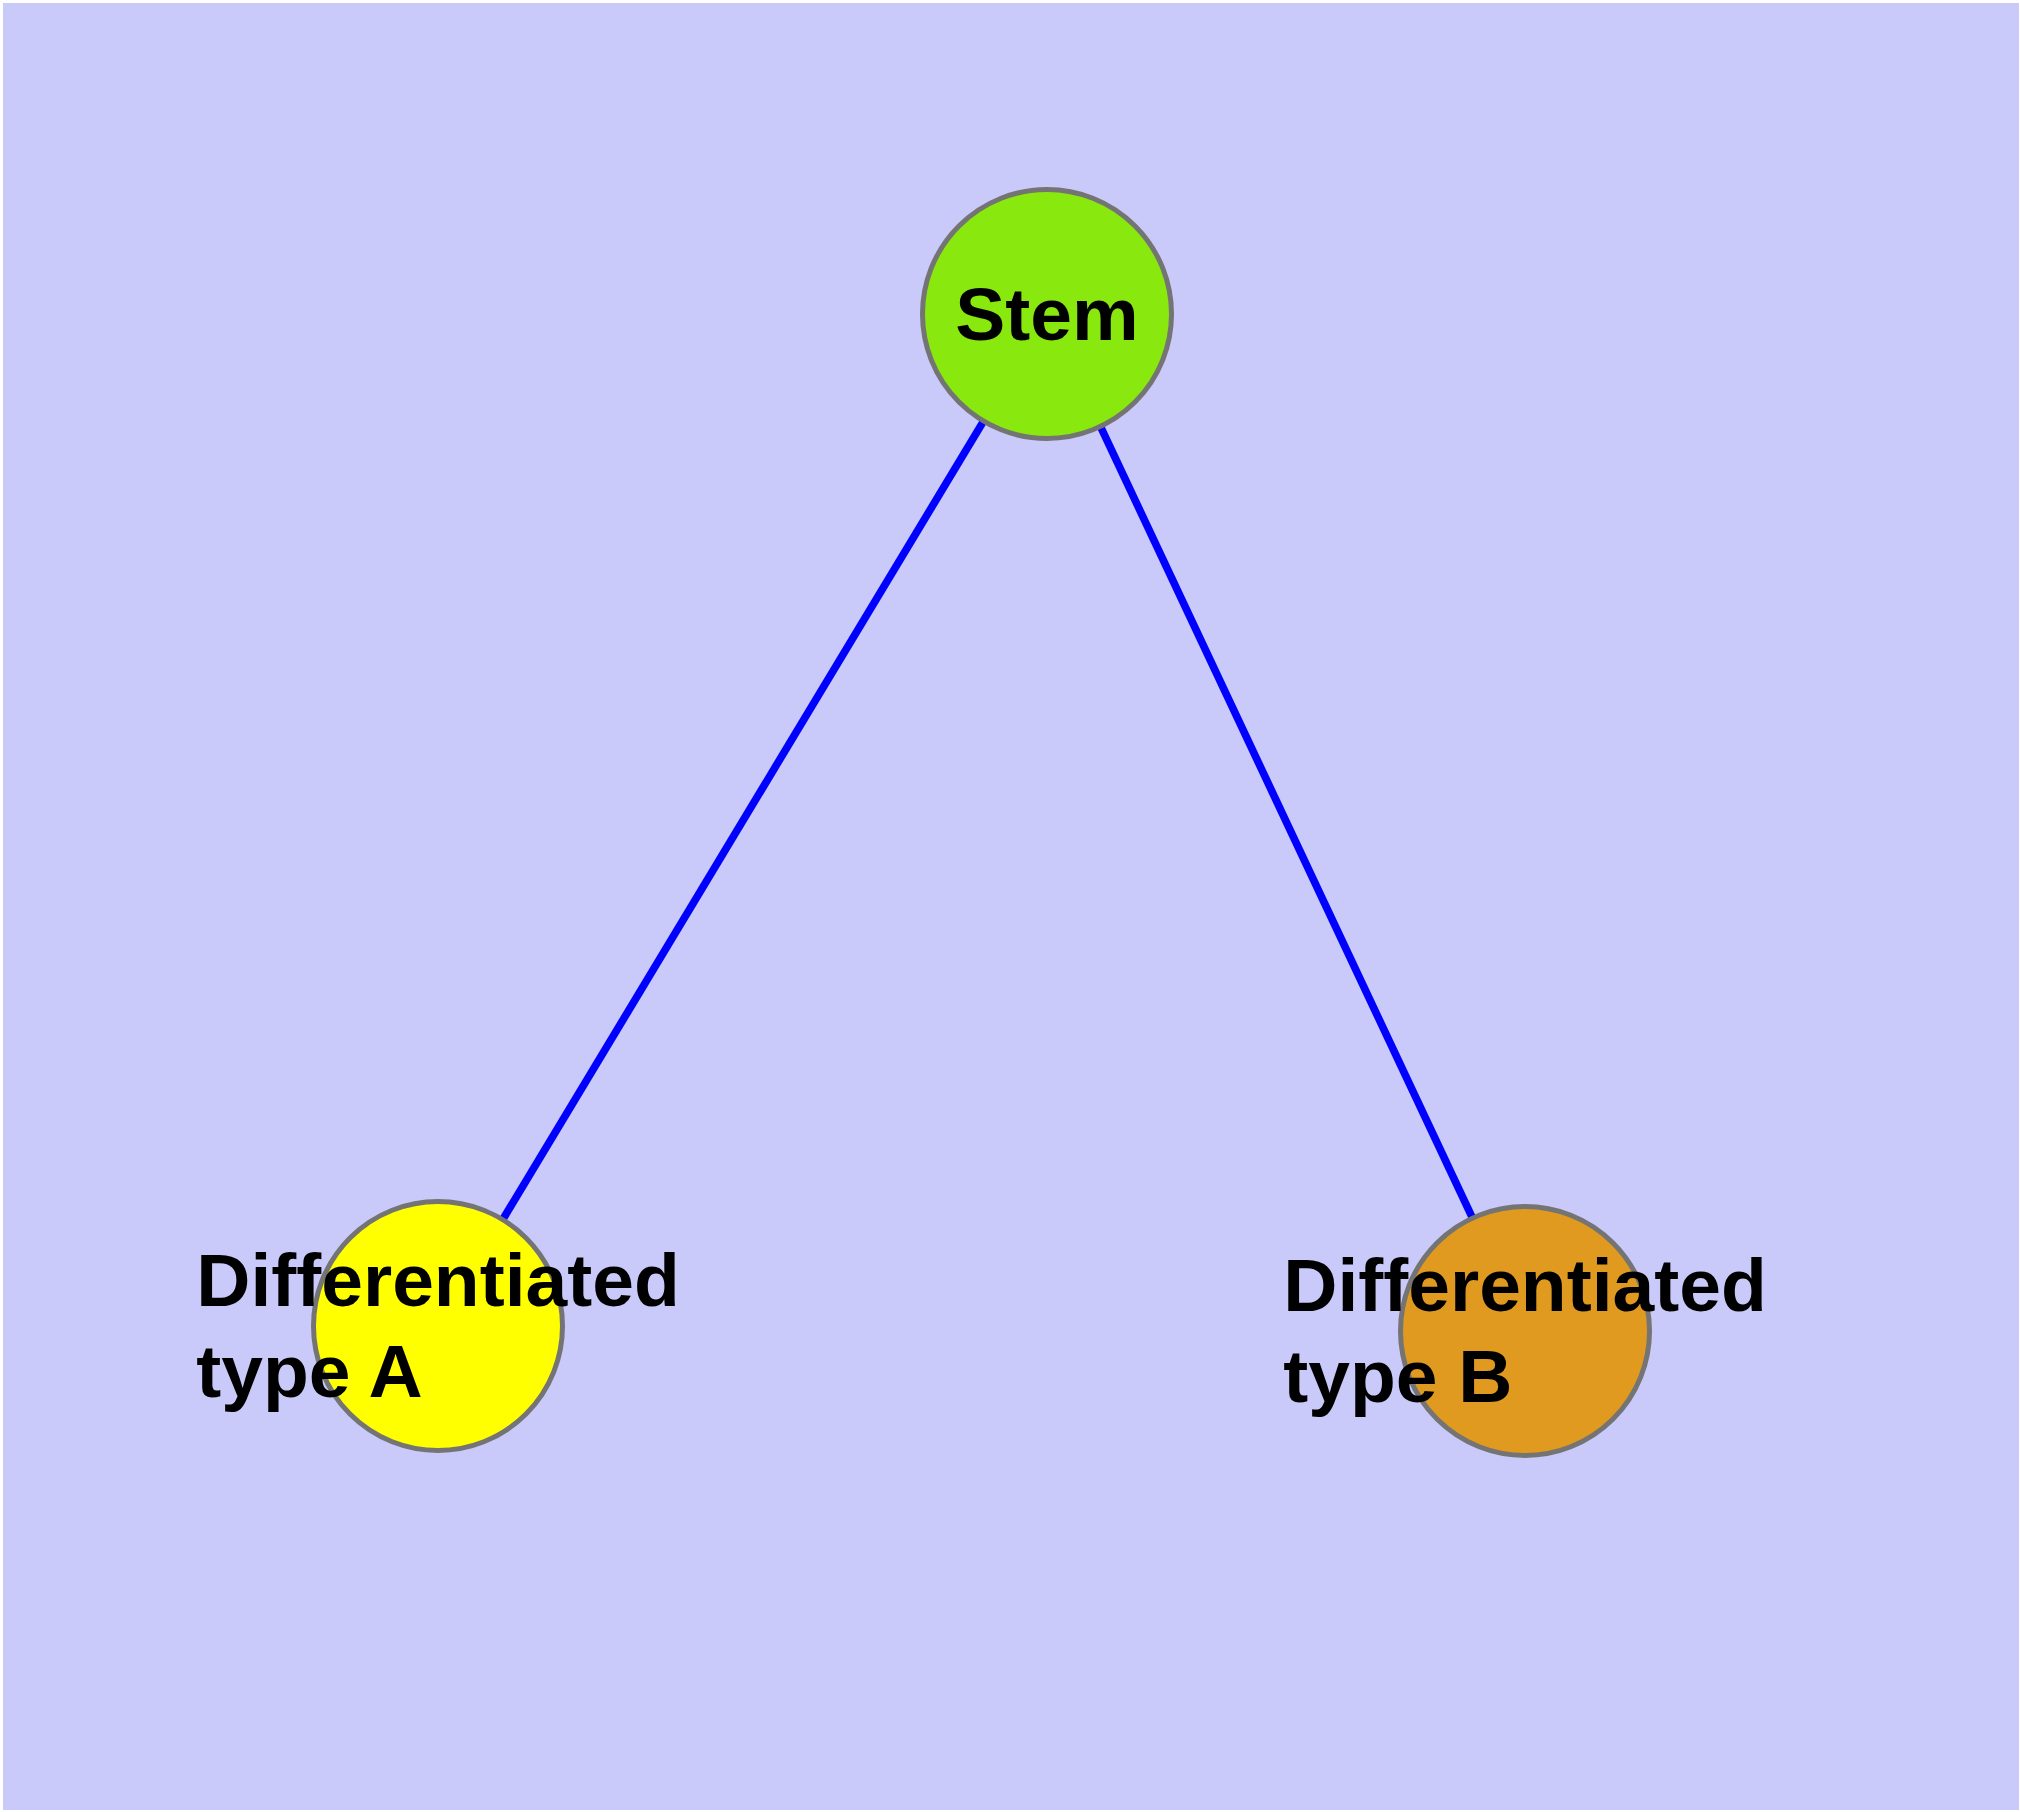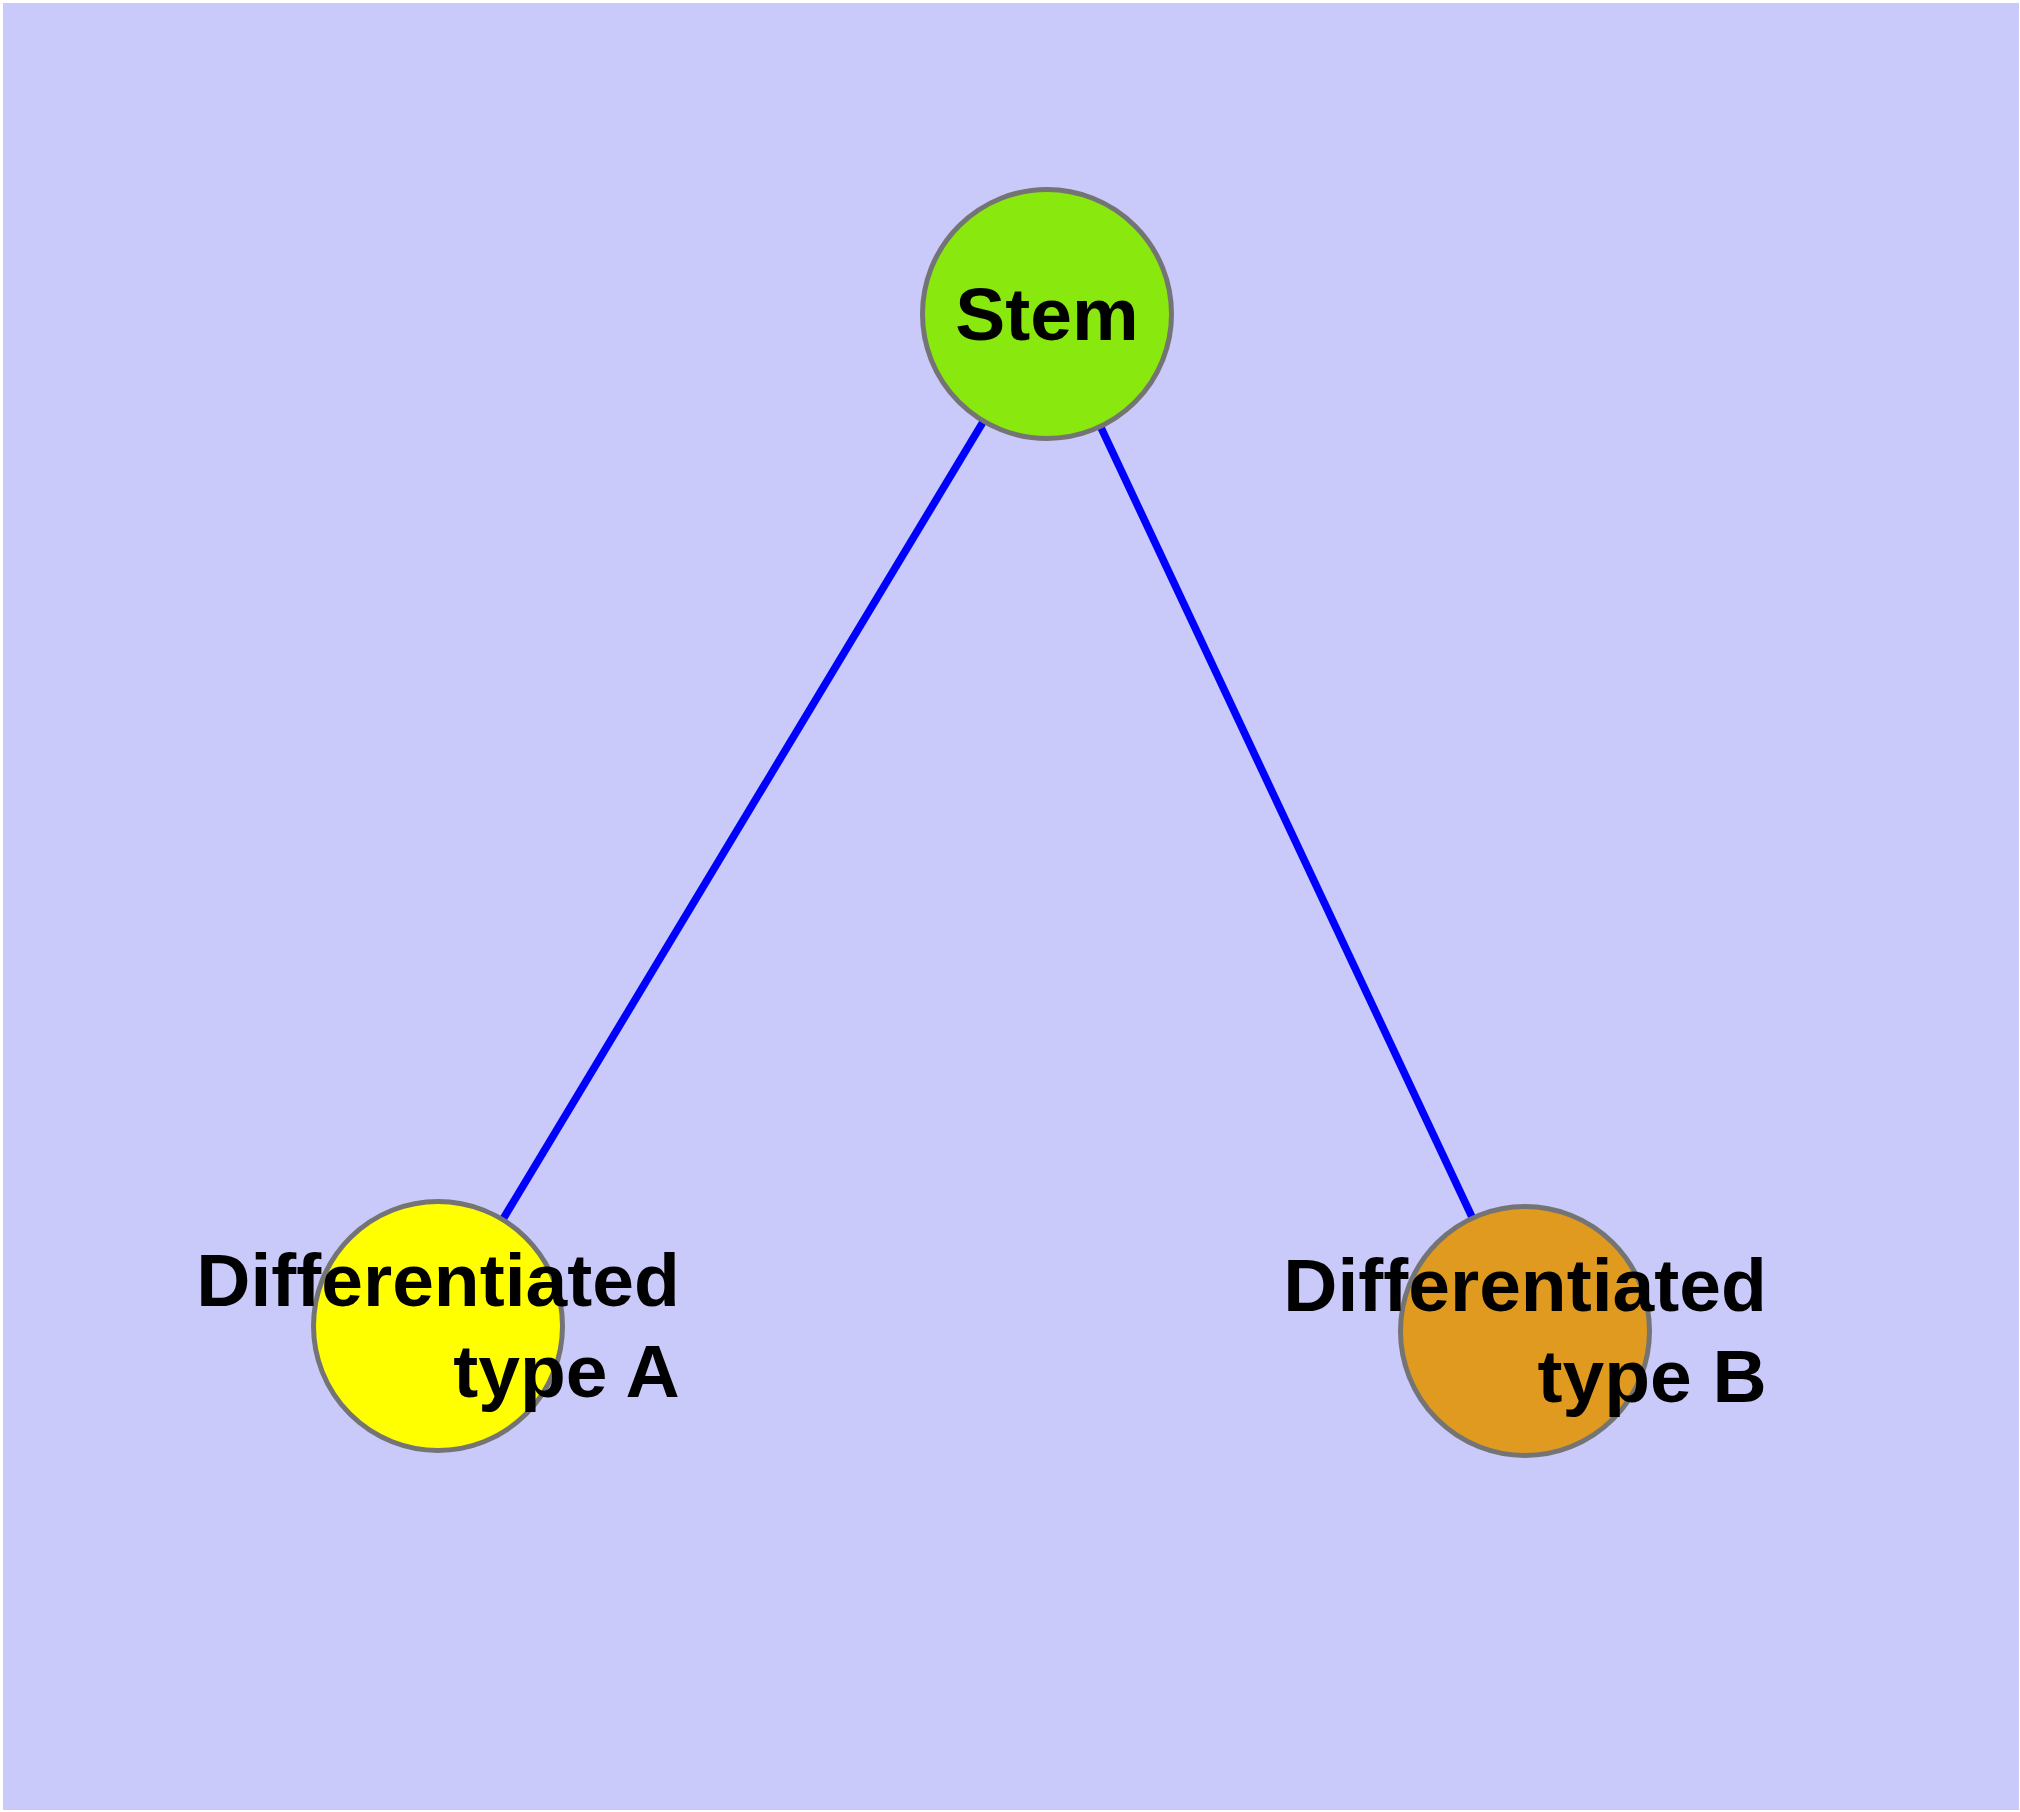--- a/index.html
+++ b/index.html
@@ -33,21 +33,21 @@
     position: absolute;
     border-radius: 50%;
     box-sizing: border-box;
   }
   .node-label {
     position: absolute;
     left: 50%;
     top: 50%;
     transform: translate(-50%, -50%);
     white-space: pre;
-    text-align: right;
+    text-align: left;
     font-weight: bold;
     font-size: 75px;
     line-height: 91px;
     letter-spacing: 0;
   }
   .frame {
     position: absolute;
     background: #FFFFFF;
   }
   .frame.top    { left: 0; top: 0; width: 2021px; height: 2.5px; }

